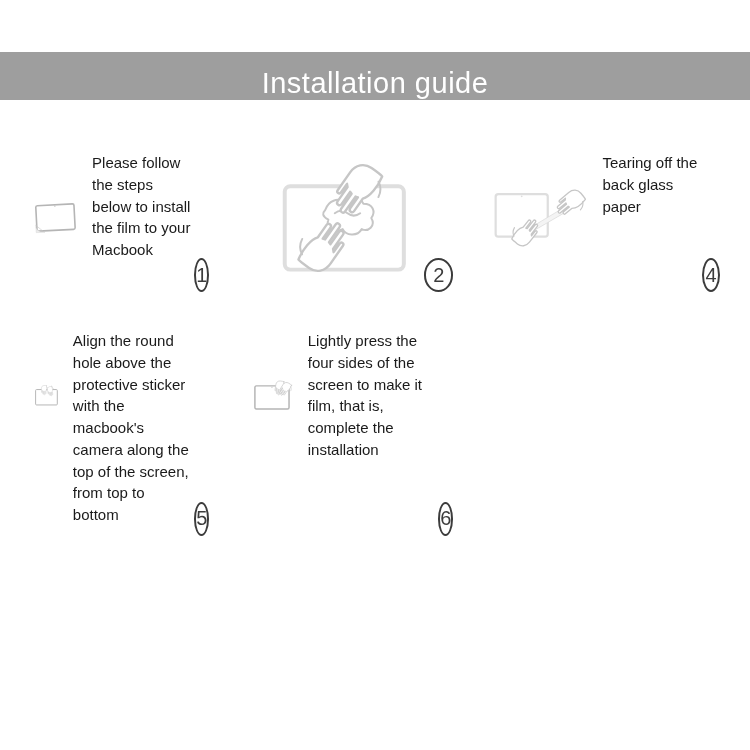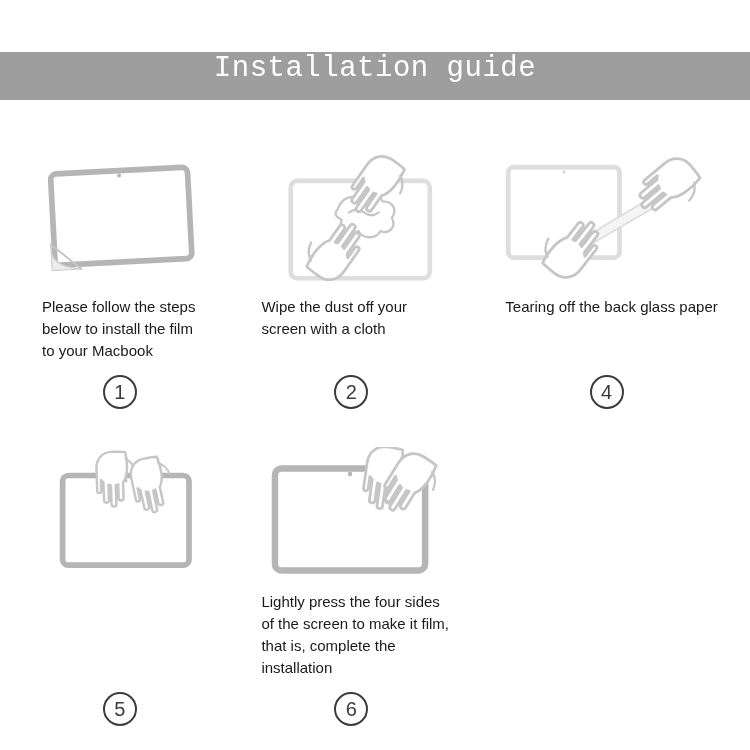--- a/index.html
+++ b/index.html
@@ -4,32 +4,32 @@
 <style>
   html,body{margin:0;padding:0;background:#fff;}
   .page{
     width:750px;height:750px;background:#fff;overflow:hidden;
     font-family:"Liberation Sans","DejaVu Sans",sans-serif;
     color:#1a1a1a;box-sizing:border-box;
   }
   .banner{
     margin-top:52px;height:48px;
     background:var(--banner-bg,#9e9e9e);
-    display:flex;align-items:flex-start;justify-content:center;font-family:Liberation Mono, monospace;
+    display:flex;align-items:flex-end;justify-content:center;
   }
   .banner h1{
     margin:0;font-size:29px;font-weight:400;letter-spacing:.5px;
     color:var(--banner-text,#fff);
   }
   .steps-grid{
     margin-top:52px;padding:0 30px;
     display:grid;grid-template-columns:0.95fr 1.08fr 1.2fr;
     column-gap:40px;row-gap:34px;
   }
-  .step{display:flex;flex-direction:column;}
+  .step{display:flex;flex-direction:row;}
   .ill{height:132px;margin-bottom:12px;display:flex;align-items:center;justify-content:center;}
   .ill svg{width:100%;height:100%;}
   .caption{
     margin:0 0 14px 0;padding-left:12px;
     font-size:15px;line-height:1.45;color:#1a1a1a;text-align:left;
   }
   .num{
     margin-top:auto;align-self:center;
     width:34px;height:34px;border:2px solid var(--number-color,#3c3c3c);
     border-radius:50%;display:flex;align-items:center;justify-content:center;
@@ -86,21 +86,20 @@
           <g transform="translate(78,126) rotate(35)">
             <path class="hand" d="M-15 6 C-18 -8 -17 -24 -11 -31 L-11 -50 C-11 -54 -5 -54 -5 -50 L-5 -33 L-2 -34 L-2 -57 C-2 -61 4 -61 4 -57 L4 -34 L7 -33 L7 -52 C7 -56 13 -56 13 -52 L13 -30 L16 -27 L16 -40 C16 -44 21 -44 21 -40 L21 -13 C21 -1 13 7 2 7 C-5 7 -12 7 -15 6 Z"></path>
             <path class="sketch" d="M-15 -2 C-21 -5 -25 -11 -26 -18"></path>
           </g>
           <g transform="translate(152,14) rotate(215)">
             <path class="hand" d="M-15 6 C-18 -8 -17 -24 -11 -31 L-11 -50 C-11 -54 -5 -54 -5 -50 L-5 -33 L-2 -34 L-2 -57 C-2 -61 4 -61 4 -57 L4 -34 L7 -33 L7 -52 C7 -56 13 -56 13 -52 L13 -30 L16 -27 L16 -40 C16 -44 21 -44 21 -40 L21 -13 C21 -1 13 7 2 7 C-5 7 -12 7 -15 6 Z"></path>
             <path class="sketch" d="M-15 -2 C-21 -5 -25 -11 -26 -18"></path>
           </g>
         </svg>
       </div>
-      <p class="caption">Wipe the dust off your screen with a cloth</p>
       <div class="num">
           <span>2</span>
         </div>
     </section>
 
 
     <section class="step">
       <div class="ill">
         <svg viewBox="0 0 220 140">
           <rect class="frame-light" x="6" y="16" width="118" height="96" rx="6"></rect>
@@ -130,20 +129,21 @@
           <g transform="translate(102,2) rotate(178)">
             <path class="hand" d="M-15 6 C-18 -8 -17 -24 -11 -31 L-11 -50 C-11 -54 -5 -54 -5 -50 L-5 -33 L-2 -34 L-2 -57 C-2 -61 4 -61 4 -57 L4 -34 L7 -33 L7 -52 C7 -56 13 -56 13 -52 L13 -30 L16 -27 L16 -40 C16 -44 21 -44 21 -40 L21 -13 C21 -1 13 7 2 7 C-5 7 -12 7 -15 6 Z"></path>
             <path class="sketch" d="M-15 -2 C-21 -5 -25 -11 -26 -18"></path>
           </g>
           <g transform="translate(142,10) rotate(168)">
             <path class="hand" d="M-15 6 C-18 -8 -17 -24 -11 -31 L-11 -50 C-11 -54 -5 -54 -5 -50 L-5 -33 L-2 -34 L-2 -57 C-2 -61 4 -61 4 -57 L4 -34 L7 -33 L7 -52 C7 -56 13 -56 13 -52 L13 -30 L16 -27 L16 -40 C16 -44 21 -44 21 -40 L21 -13 C21 -1 13 7 2 7 C-5 7 -12 7 -15 6 Z"></path>
             <path class="sketch" d="M-15 -2 C-21 -5 -25 -11 -26 -18"></path>
           </g>
         </svg>
       </div>
+      <p class="caption">Align the round hole above the protective sticker with the macbook's camera along the top of the screen, from top to bottom</p>
       <div class="num">
           <span>5</span>
         </div>
     </section>
 
     <section class="step">
       <div class="ill">
         <svg viewBox="0 0 220 140">
           <rect class="frame" x="28" y="22" width="162" height="110" rx="7"></rect>
           <circle class="dot" cx="109" cy="28" r="2.4"></circle>

